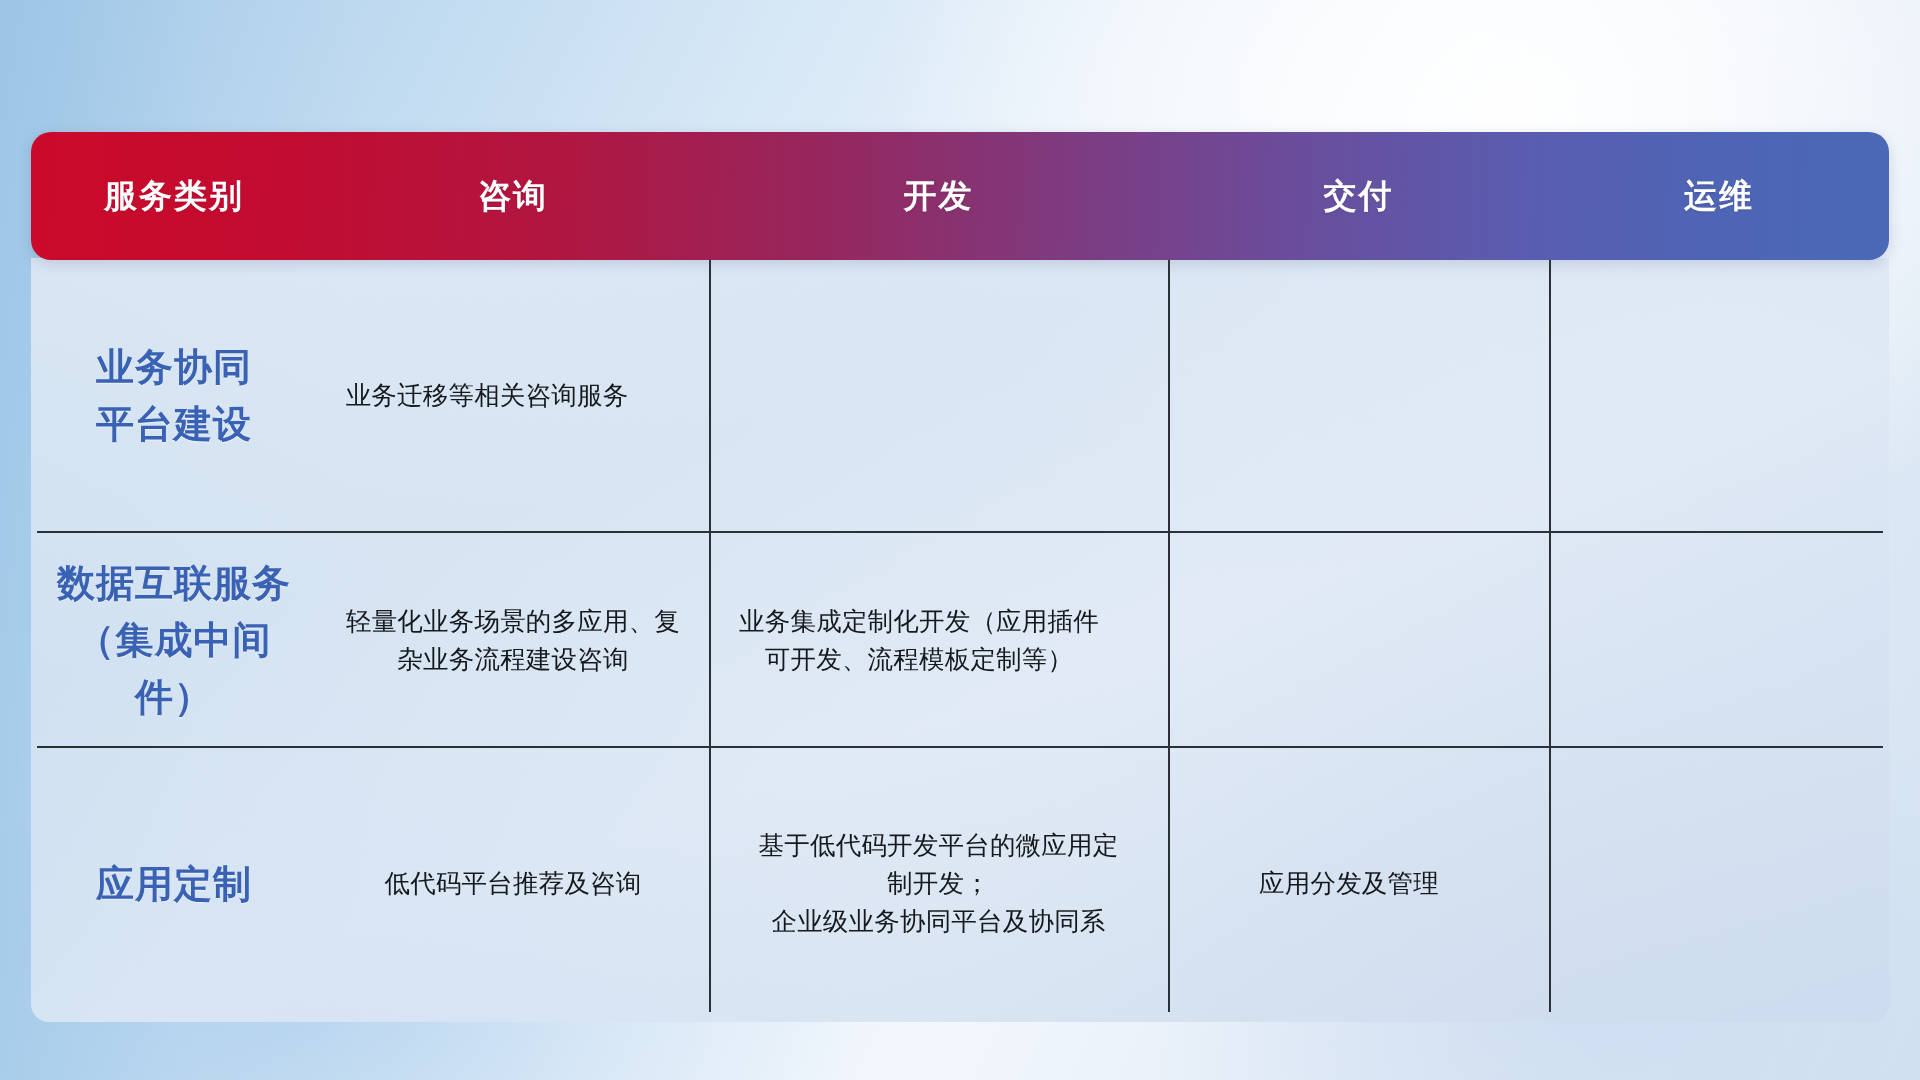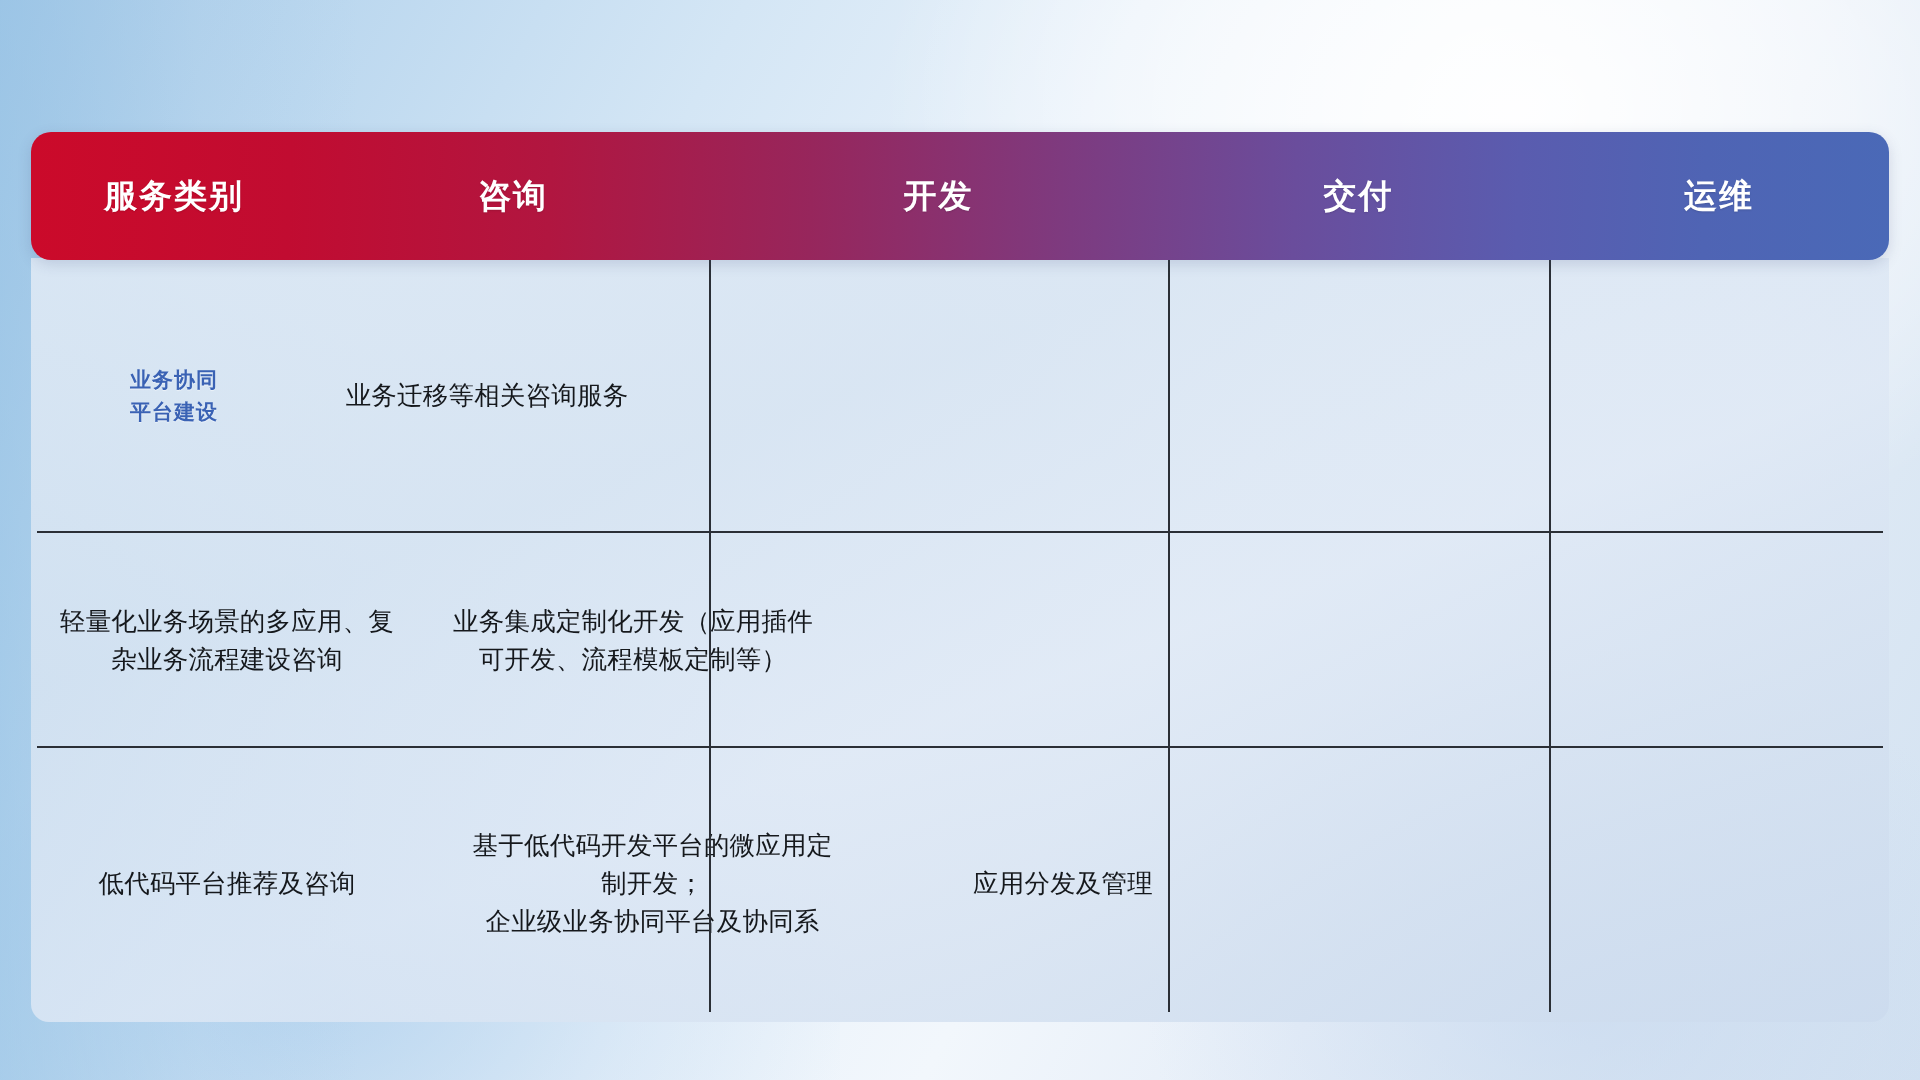--- a/index.html
+++ b/index.html
@@ -135,21 +135,21 @@
     text-align: center;
     font-size: 25.5px;
     line-height: 1.48;
     color: #15181c;
     white-space: pre-line;
     letter-spacing: 0.2px;
   }
   .cell.label .txt {
     color: #3a62b4;
     font-weight: bold;
-    font-size: 21px;
+    font-size: 38px;
     line-height: 1.5;
     letter-spacing: 1px;
     text-shadow: 0 1px 1px rgba(255,255,255,0.55);
   }
 
   
   .vsep {
     position: absolute;
     top: 0; bottom: 0;
     width: 2px;
@@ -200,20 +200,24 @@
       <div class="cell" style="width:340px">
         <span class="txt">业务迁移等相关咨询服务</span>
       </div>
       <div class="vsep" style="left:678px"></div>
       <div class="vsep" style="left:1137px"></div>
       <div class="vsep" style="left:1518px"></div>
       <div class="hsep" style="left:6px;right:6px;bottom:0"></div>
     </div>
 
     <div class="row r2">
+      <div class="cell label" style="width:286px">
+        <span class="txt">数据互联服务
+（集成中间件）</span>
+      </div>
       <div class="cell" style="width:392px">
         <span class="txt">轻量化业务场景的多应用、复
 杂业务流程建设咨询</span>
       </div>
       <div class="cell" style="width:420px">
         <span class="txt">业务集成定制化开发（应用插件
 可开发、流程模板定制等）</span>
       </div>
       <div class="cell" style="width:381px">
         <span class="txt"></span>
@@ -221,20 +225,23 @@
       <div class="cell" style="width:340px">
         <span class="txt"></span>
       </div>
       <div class="vsep" style="left:678px"></div>
       <div class="vsep" style="left:1137px"></div>
       <div class="vsep" style="left:1518px"></div>
       <div class="hsep" style="left:6px;right:6px;bottom:0"></div>
     </div>
 
     <div class="row r3">
+      <div class="cell label" style="width:286px">
+        <span class="txt">应用定制</span>
+      </div>
       <div class="cell" style="width:392px">
         <span class="txt">低代码平台推荐及咨询</span>
       </div>
       <div class="cell" style="width:459px">
         <span class="txt">基于低代码开发平台的微应用定
 制开发；
 企业级业务协同平台及协同系</span>
       </div>
       <div class="cell" style="width:362px">
         <span class="txt">应用分发及管理</span>

